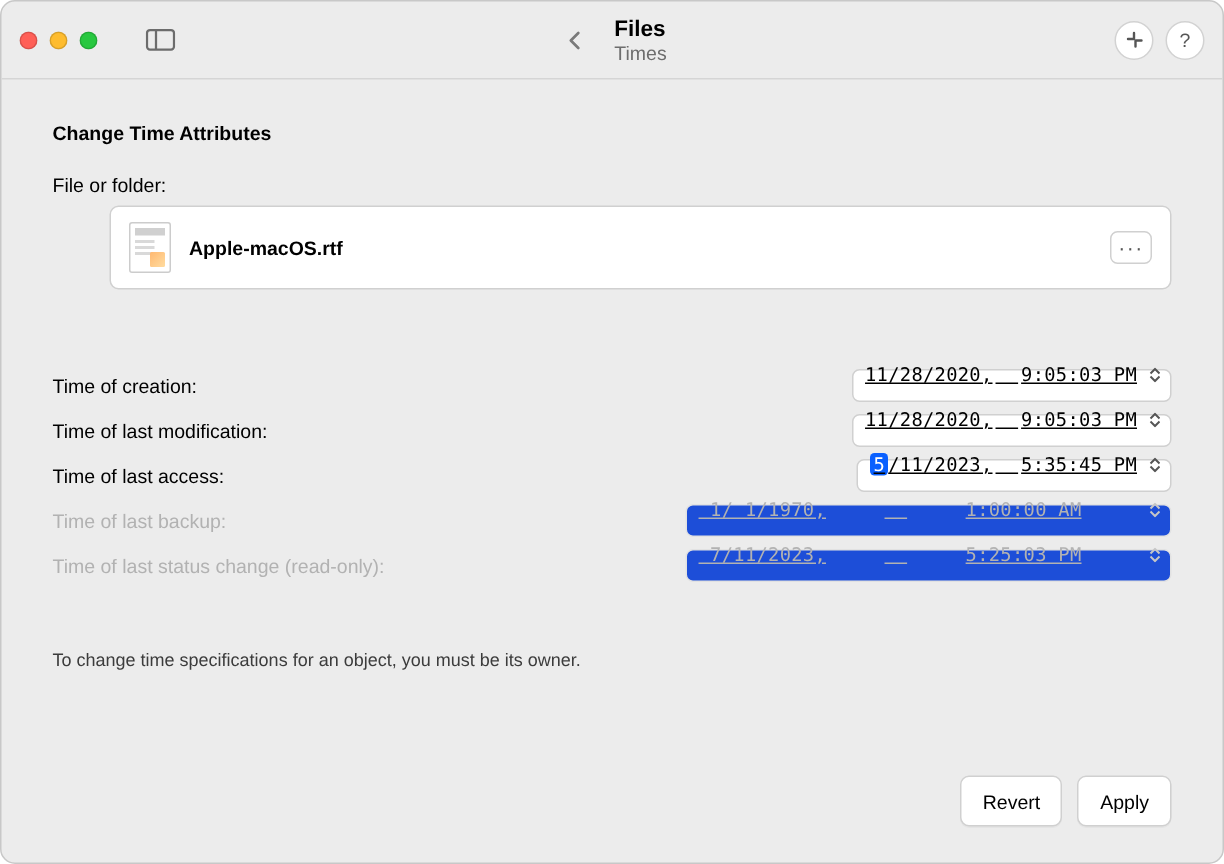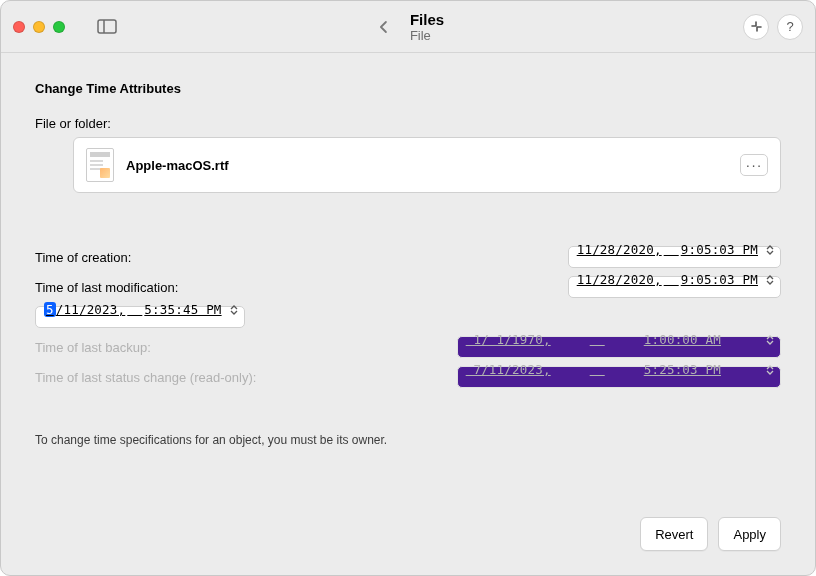--- a/index.html
+++ b/index.html
@@ -28,21 +28,21 @@
   .file-icon .thumb { position:absolute; right:3px; bottom:3px; width:10px; height:10px; background:linear-gradient(135deg,#ffb870,#ffdca0); border-radius:1px; }
   .file-meta { flex:1; min-width:0; }
   .file-name { font-weight:700; font-size:13px; }
   .file-path { color:#8a8a8a; font-size:11px; margin-top:1px; }
   .ellipsis-btn { width:28px; height:22px; border:1px solid #d0d0d0; border-radius:5px; background:#fff; display:flex; align-items:center; justify-content:center; color:#555; font-size:14px; letter-spacing:1px; }
   .rows { margin-top:54px; display:flex; flex-direction:column; gap:10px; }
   .row { display:flex; align-items:center; height:20px; }
   .row-label { flex:1; font-size:13px; }
   .row.disabled .row-label, .row.disabled .dt-field { color:#b2b2b2; }
   .dt-field { background:#fff; border:1px solid #d0d0d0; border-radius:5px; height:22px; display:flex; align-items:center; padding:0 4px 15px 8px; font-variant-numeric: tabular-nums; font-family: ui-monospace, Menlo, monospace; font-size:12.5px; min-width:178px; justify-content:flex-end; gap:2px;text-decoration:underline; }
-  .row.disabled .dt-field { background:#4c1d95; border-color:#e2e2e2;gap:39px; }
+  .row.disabled .dt-field { background:#1d4ed8; border-color:#e2e2e2;gap:39px; }
   .dt-date { letter-spacing:0.2px; white-space:pre; }
   .dt-time { letter-spacing:0.2px; white-space:pre; }
   .stepper { width:12px; display:flex; flex-direction:column; align-items:center; justify-content:center; gap:0; margin-left:4px; }
   .stepper svg { display:block; }
   .row.disabled .stepper { color:#c6c6c6; }
   .seg-sel { background:#0a60ff; color:#fff; border-radius:3px; padding:0 2px; }
   .note { margin-top:46px; font-size:12px; color:#3c3c3c; }
   .footer { margin-top:auto; display:flex; justify-content:flex-end; gap:10px; padding-top:18px; }
   .btn { background:#fff; border:1px solid #d0d0d0; border-radius:6px; height:24px; padding:16px 14px; font-size:13px; color:#000; box-shadow:0 1px 0 rgba(0,0,0,0.03); display:flex; align-items:center; }
 </style>
@@ -64,21 +64,21 @@
       </svg>
     </div>
     <div class="title-center">
       <div class="back-btn">
         <svg width="10" height="14" viewBox="0 0 10 14" fill="none" stroke="currentColor" stroke-width="1.8" stroke-linecap="round" stroke-linejoin="round">
           <polyline points="7,2 2,7 7,12"></polyline>
         </svg>
       </div>
       <div class="title-stack">
         <div class="title-main">Files</div>
-        <div class="title-sub">File</div>
+        <div class="title-sub">Times</div>
       </div>
     </div>
     <div class="right-tools">
       <div class="circ-btn">
         <svg width="13" height="13" viewBox="0 0 13 13" fill="none" stroke="currentColor" stroke-width="1.6" stroke-linecap="round" stroke-linejoin="round">
           <polyline points="2,6 6,6 6,2"></polyline>
           <polyline points="11,7 7,7 7,11"></polyline>
         </svg>
       </div>
       <div class="circ-btn">?</div>
@@ -132,20 +132,21 @@
                 <polyline points="1,4 4,1 7,4" fill="none" stroke="#555" stroke-width="1.3"></polyline>
               </svg>
             <svg width="8" height="5" viewBox="0 0 8 5">
                 <polyline points="1,1 4,4 7,1" fill="none" stroke="#555" stroke-width="1.3"></polyline>
               </svg>
           </span>
         </div>
       </div>
 
       <div class="row">
+        <div class="row-label">Time of last access:</div>
         <div class="dt-field">
           <span class="dt-date"><span class="seg-sel">5</span><span>/11/2023,</span></span>
           <span>&nbsp;&nbsp;</span>
           <span class="dt-time">5:35:45 PM</span>
           <span class="stepper">
             <svg width="8" height="5" viewBox="0 0 8 5">
                 <polyline points="1,4 4,1 7,4" fill="none" stroke="#555" stroke-width="1.3"></polyline>
               </svg>
             <svg width="8" height="5" viewBox="0 0 8 5">
                 <polyline points="1,1 4,4 7,1" fill="none" stroke="#555" stroke-width="1.3"></polyline>

